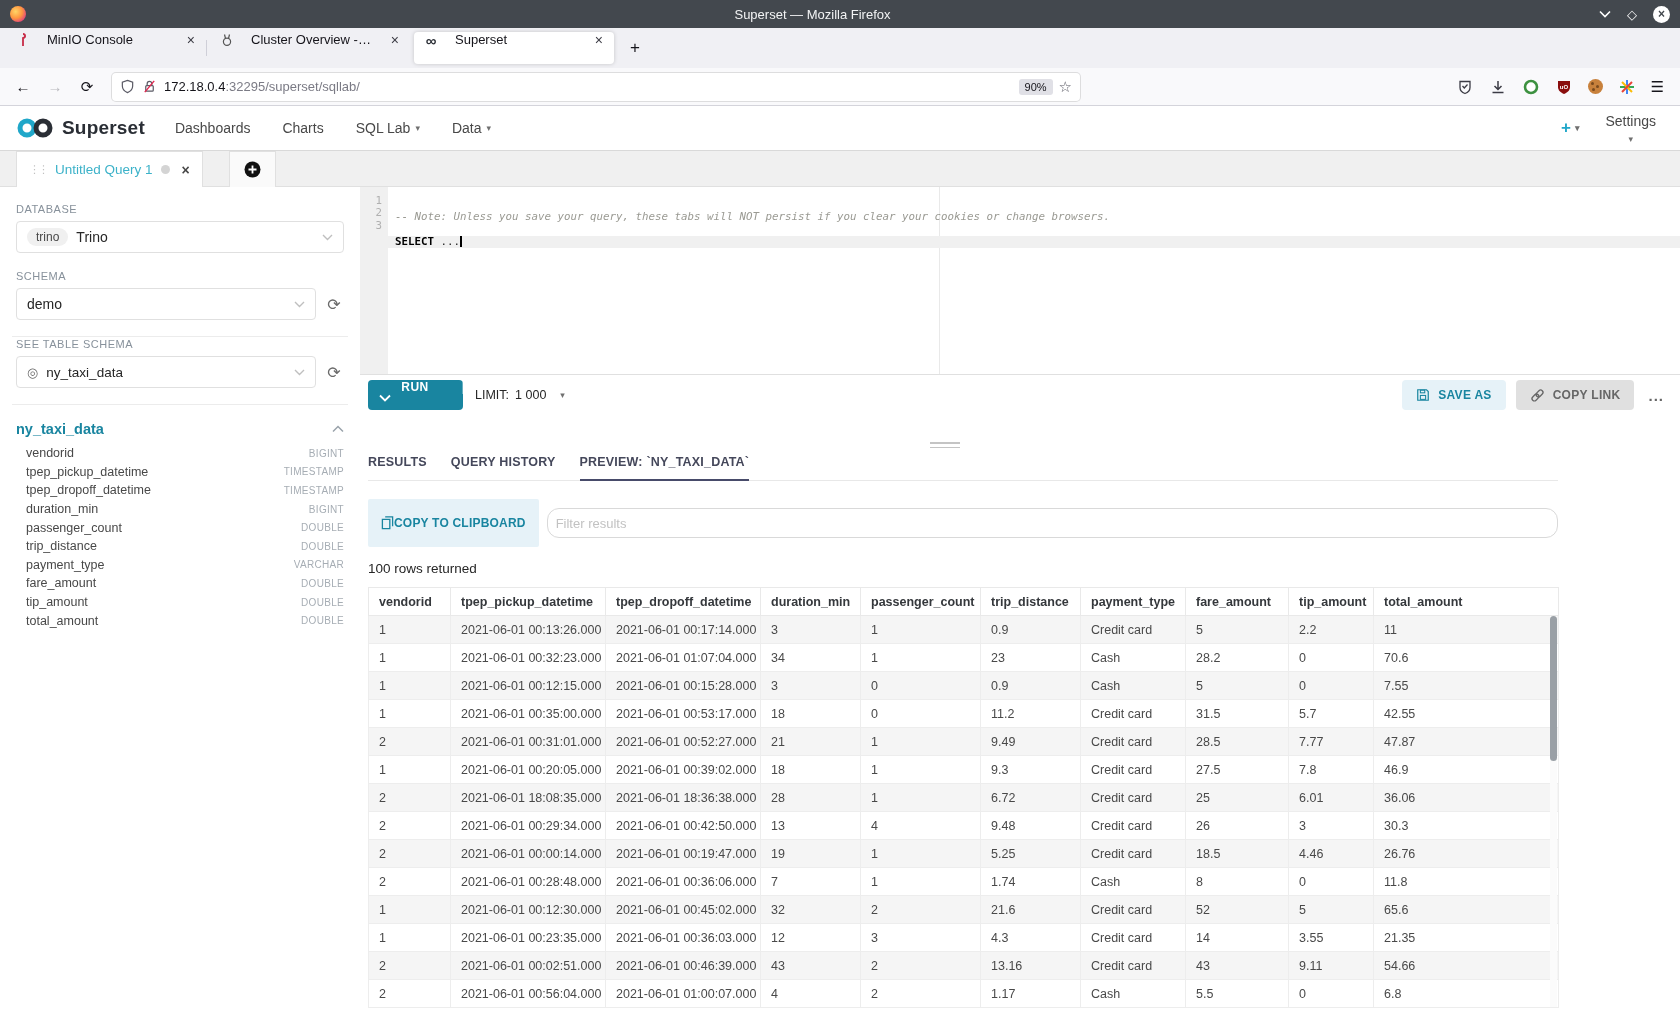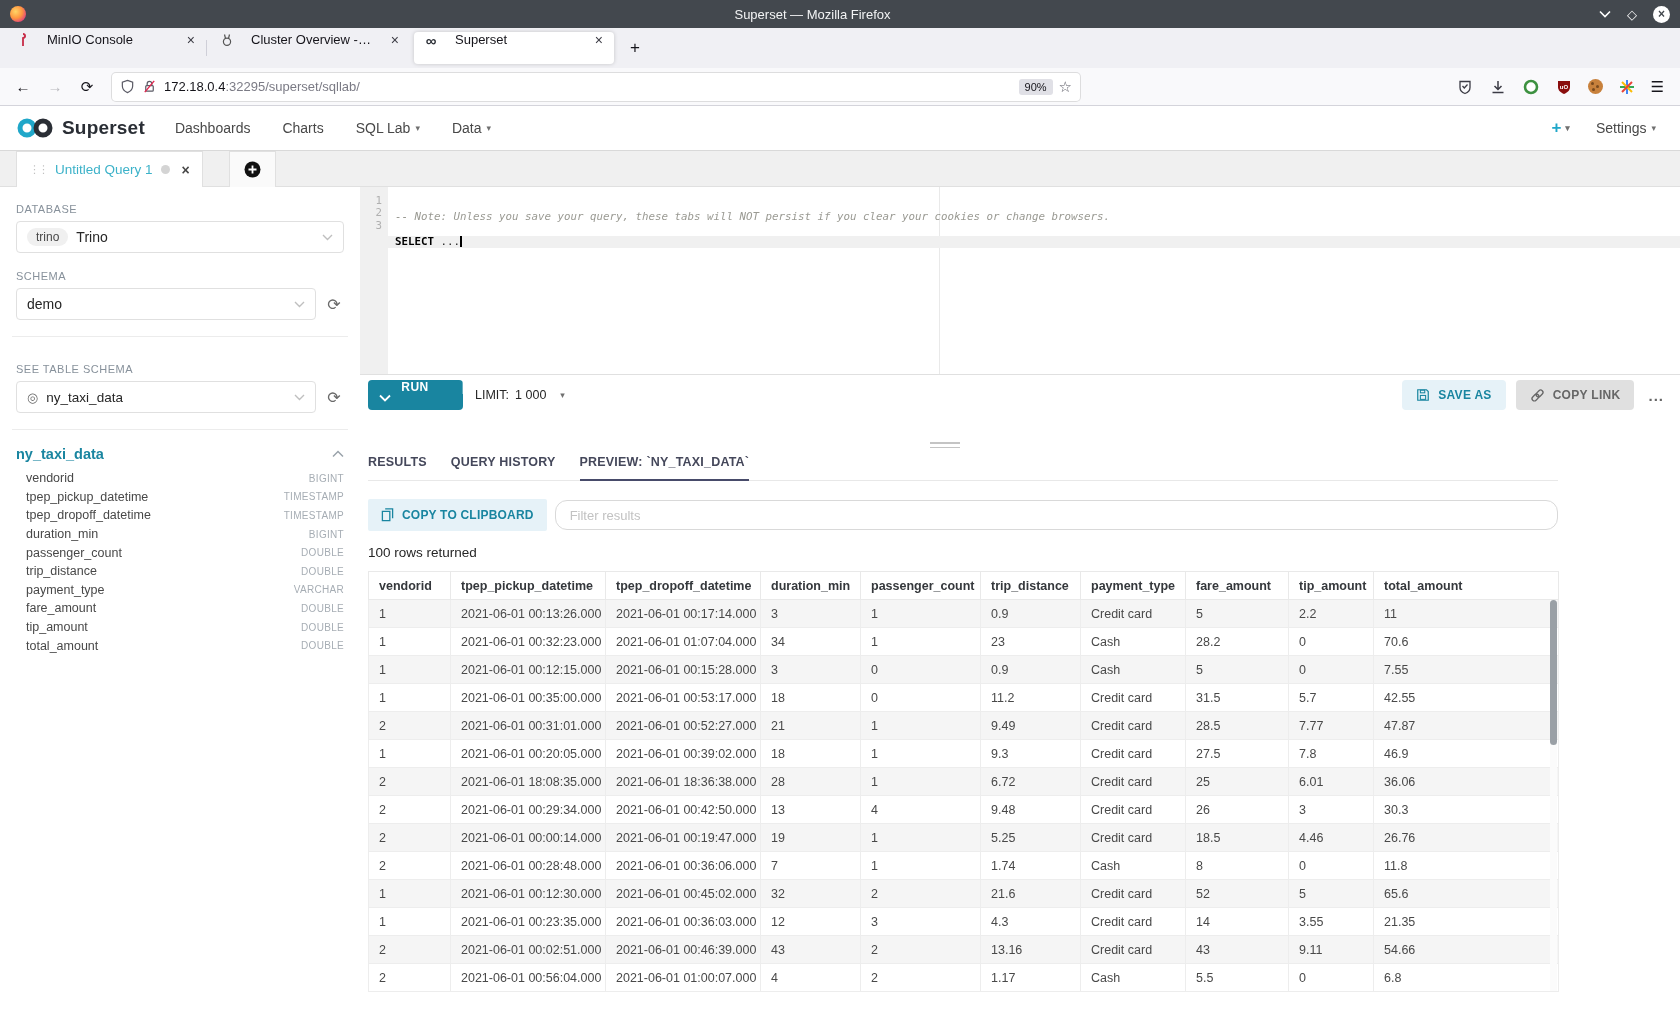--- a/index.html
+++ b/index.html
@@ -57,21 +57,21 @@
   
   .app-navbar { height:45px; background:#fff; border-bottom:1px solid #d9d9d9; display:flex; align-items:center;
     padding:0 16px; flex:none; }
   .brand { display:flex; align-items:center; gap:8px; margin-right:14px; }
   .brand-text { font-size:19px; font-weight:bold; color:#2a2e35; letter-spacing:.2px; }
   .nav-items { display:flex; align-items:center; height:100%; }
   .nav-item { padding:0 16px; font-size:14px; color:#484848; height:100%; display:flex; align-items:center; gap:5px; }
   .caret { font-size:9px; color:#707070; }
   .navbar-right { margin-left:auto; display:flex; align-items:center; gap:26px; padding-right:8px; }
   .plus-menu { color:#20a7c9; font-weight:bold; font-size:17px; display:flex; align-items:center; gap:4px; }
-  .settings-menu { font-size:14px; color:#484848; display:flex; align-items:center; gap:5px; }
+  .settings-menu { font-size:14px; color:#484848; display:flex; align-items:center; gap:5px;flex-direction:column; }
 
   
   .querytab-row { height:36px; background:#f0f0f0; border-bottom:1px solid #e0e0e0; display:flex; align-items:flex-end;
     padding-left:16px; flex:none; }
   .qtab { height:36px; background:#fff; border:1px solid #e0e0e0; border-bottom:none; display:flex; align-items:center;
     gap:8px; padding:0 12px; margin-bottom:-1px; }
   .qtab-drag { color:#c0c0c0; font-size:11px; letter-spacing:-2px; }
   .qtab-label { color:#3cb2c9; font-size:13.5px; }
   .qtab-dot { width:9px; height:9px; border-radius:50%; background:#d4d4d4; }
   .qtab-close { color:#484848; font-size:14px; font-weight:bold; margin-left:4px; }
@@ -129,24 +129,24 @@
 
   
   .south { flex:1; position:relative; padding-left:8px; overflow:hidden; background:#fff; }
   .drag-handle { position:absolute; left:570px; top:27px; width:30px; }
   .drag-handle i { display:block; height:1.5px; background:#c4c4c4; margin-bottom:3px; }
   .result-tabs { display:flex; gap:24px; margin-top:40px; border-bottom:1px solid #e8e8e8; width:1190px; }
   .rtab { font-size:12.5px; font-weight:bold; color:#45485b; letter-spacing:.2px; padding-bottom:10px;
     border-bottom:2px solid transparent; margin-bottom:-1px; }
   .rtab.active { border-bottom-color:#484b6a; }
   .copy-row { display:flex; align-items:center; margin-top:18px; width:1190px; gap:8px; }
-  .copy-btn { height:32px; background:#e6f2f8; color:#1985a0; font-size:12px; font-weight:bold; letter-spacing:.2px;
-    display:flex; align-items:center; gap:8px; padding:0 13px; border-radius:2px; }
+  .copy-btn { height:48px; background:#e6f2f8; color:#1985a0; font-size:12px; font-weight:bold; letter-spacing:.2px;
+    display:flex; align-items:center; gap:0; padding:0 13px; border-radius:2px; }
   .filter-input { flex:1; height:30px; border:1px solid #d9d9d9; border-radius:12px; font-size:13px; color:#262626;
-    padding:0 14px; font-family:"Liberation Sans", sans-serif; }
+    padding:0 8px; font-family:"Liberation Sans", sans-serif; }
   .filter-input::placeholder { color:#c2c2c2; }
   .rows-returned { font-size:13.5px; color:#262626; margin-top:14px; }
   .table-wrap { position:relative; margin-top:11px; width:1190px; }
   table.results-table { border-collapse:collapse; table-layout:fixed; width:1190px; }
   .results-table th { height:28px; font-size:12.5px; font-weight:bold; color:#35383c; text-align:left;
     padding:0 10px; border:1px solid #e9e9e9; background:#fff; white-space:nowrap; overflow:hidden; }
   .results-table td { height:28px; font-size:12.5px; color:#494949; padding:0 10px; border:1px solid #ededed;
     white-space:nowrap; overflow:hidden; }
   .results-table tbody tr:nth-child(odd) td { background:#f5f5f5; }
   .table-scrollbar-track { position:absolute; top:29px; right:1px; width:7px; bottom:1px; background:#fbfbfb; }
@@ -343,21 +343,21 @@
             <svg width="11" height="7" viewBox="0 0 11 7">
                 <polyline points="1,1 5.5,5.5 10,1" fill="none" stroke="#bfbfbf" stroke-width="1.4"></polyline>
               </svg>
           </span>
         </div>
         <span class="refresh-icon">⟳</span>
       </div>
 
       <div class="side-divider"></div>
 
-      <div class="side-label" style="margin-top:26px">SEE TABLE SCHEMA</div>
+      <div class="side-label" style="margin-top:1px">SEE TABLE SCHEMA</div>
       <div class="select-row">
         <div class="select">
           <span class="eye-glyph">◎</span>
           <span class="sel-value" style="font-size:13.5px">ny_taxi_data</span>
           <span class="sel-caret">
             <svg width="11" height="7" viewBox="0 0 11 7">
                 <polyline points="1,1 5.5,5.5 10,1" fill="none" stroke="#bfbfbf" stroke-width="1.4"></polyline>
               </svg>
           </span>
         </div>

